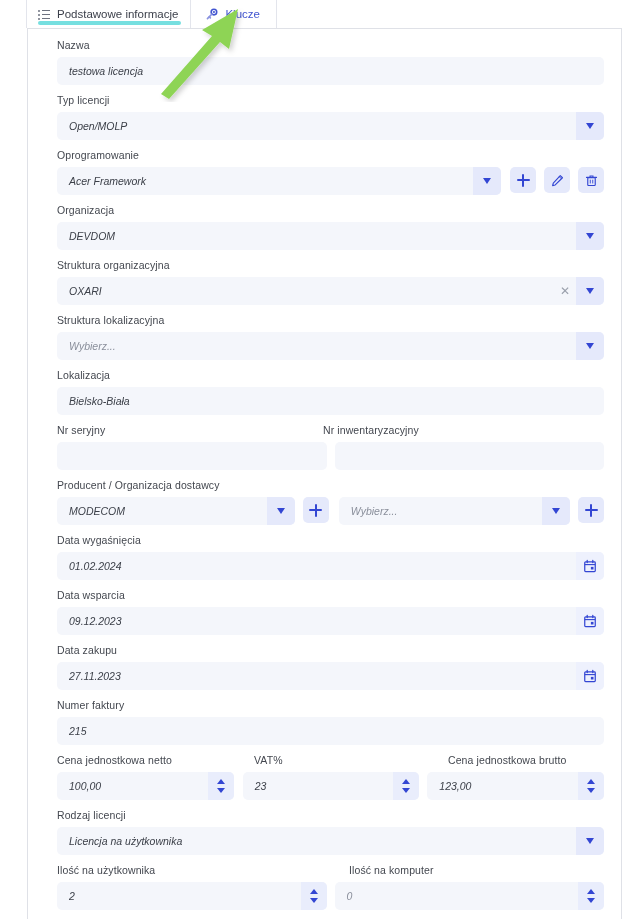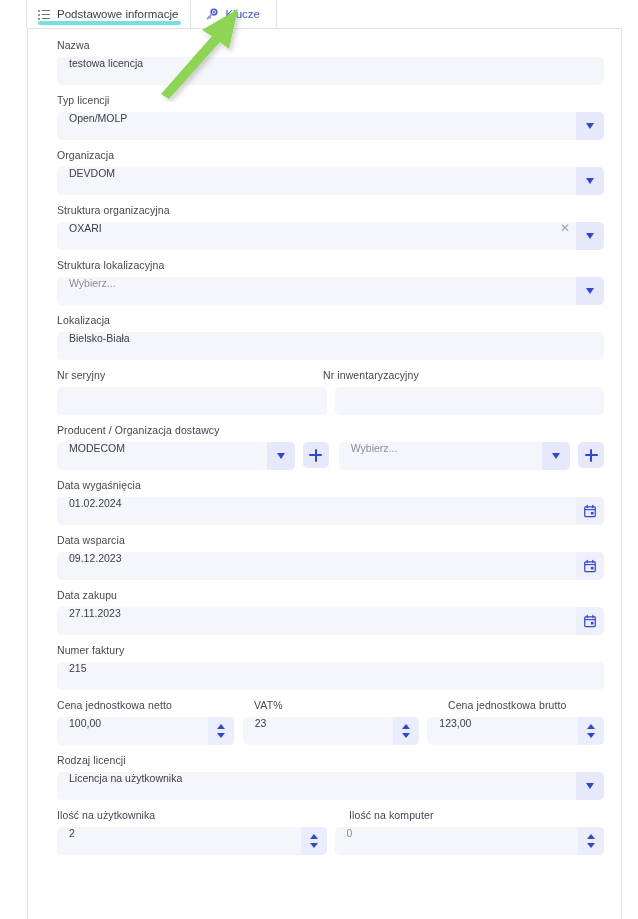--- a/index.html
+++ b/index.html
@@ -55,22 +55,22 @@
   .field { margin-bottom: 9px; margin-left: 12px; }
   .label {
     font-size: 10.5px; color: #43474f; margin-bottom: 5px;
     line-height: 13px; letter-spacing: .1px;
   }
   .row { display: flex; }
 
   .ctrl {
     position: relative; height: 28px;
     background: #f4f6fb; border-radius: 5px;
-    display: flex; align-items: flex-start;
-    font-size: 10.5px; color: #3c4049;
+    display: flex; align-items: center;
+    font-size: 10.5px; color: #3c4049; font-style: italic;
   }
   .ctrl .val { padding-left: 12px; flex: 1; overflow: hidden; white-space: nowrap; }
   .ctrl .val.ph { color: #8a8f9b; }
 
   
   .dd-arrow {
     width: 28px; height: 28px; flex: 0 0 28px;
     background: #e5e9fb; border-radius: 0 5px 5px 0;
     display: flex; align-items: center; justify-content: center;
     cursor: pointer;
@@ -171,20 +171,49 @@
       <div class="label">Typ licencji</div>
       <div class="ctrl">
         <span class="val">Open/MOLP</span>
         <span class="dd-arrow">
             <i class="caret"></i>
           </span>
       </div>
     </div>
 
     <div class="field">
+      <div class="label">Oprogramowanie</div>
+      <div class="row">
+        <div class="ctrl" style="width:483px">
+          <span class="val">Acer Framework</span>
+          <span class="dd-arrow">
+              <i class="caret"></i>
+            </span>
+        </div>
+        <div class="sqbtn" style="margin-left:9px">
+          <span class="ico-plus">
+              <i class="plus-v"></i>
+              <i class="plus-h"></i>
+            </span>
+        </div>
+        <div class="sqbtn">
+          <svg width="13" height="13" viewBox="0 0 16 16">
+            <path d="M11.4 1.9 L14.1 4.6 L5.2 13.5 L2 14.3 L2.8 11.1 Z" fill="none" stroke="#3346d3" stroke-width="1.4" stroke-linejoin="round"></path>
+            <path d="M10.1 3.2 L12.8 5.9" stroke="#3346d3" stroke-width="1.2"></path>
+          </svg>
+        </div>
+        <div class="sqbtn">
+          <svg width="13" height="13" viewBox="0 0 16 16">
+            <rect x="3.4" y="4.6" width="9.2" height="9.6" rx="1" fill="none" stroke="#3346d3" stroke-width="1.4"></rect>
+            <path d="M1.9 4.2 H14.1" stroke="#3346d3" stroke-width="1.5" stroke-linecap="round"></path>
+            <path d="M6.2 4.1 V2.4 H9.8 V4.1" fill="none" stroke="#3346d3" stroke-width="1.3"></path>
+            <path d="M6.5 7 V11.6 M9.5 7 V11.6" stroke="#3346d3" stroke-width="1.1"></path>
+          </svg>
+        </div>
+      </div>
     </div>
 
     <div class="field">
       <div class="label">Organizacja</div>
       <div class="ctrl">
         <span class="val">DEVDOM</span>
         <span class="dd-arrow">
             <i class="caret"></i>
           </span>
       </div>

